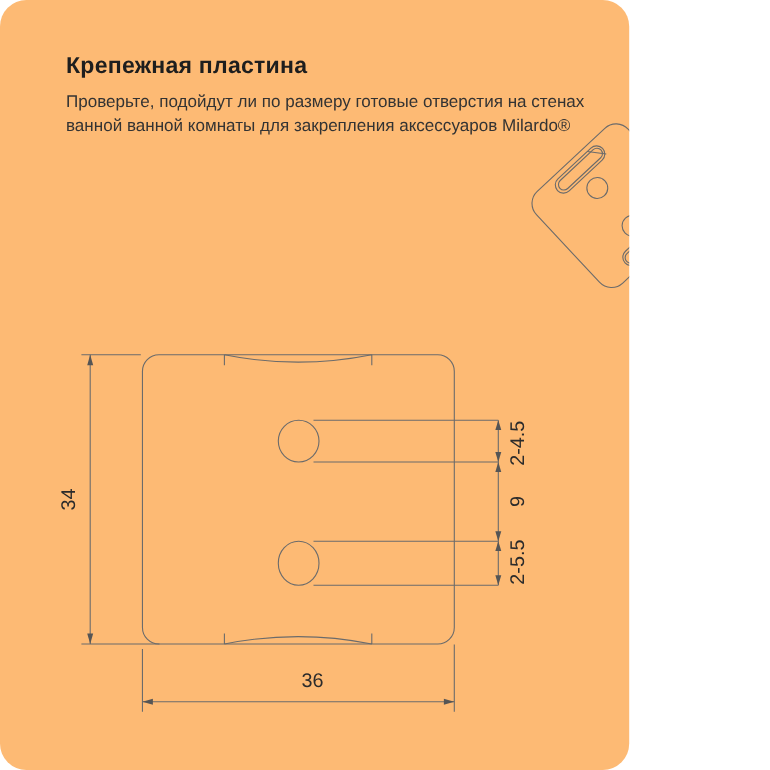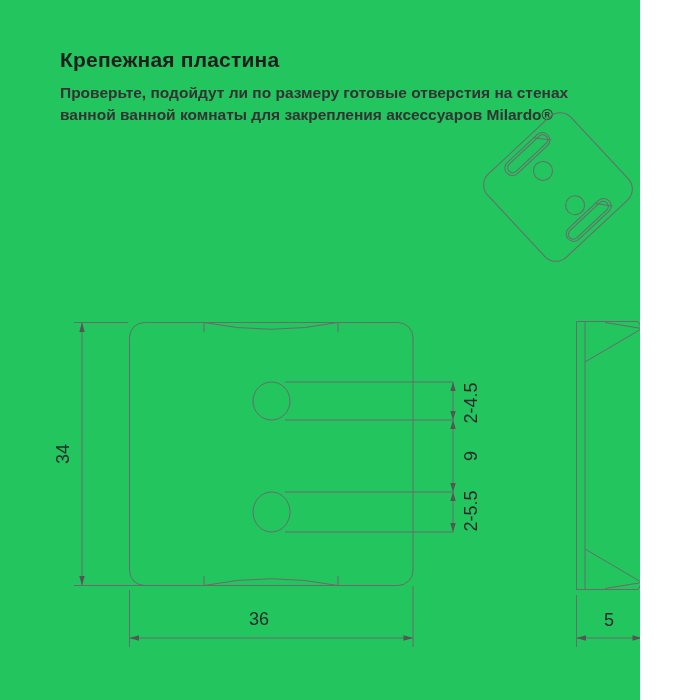--- a/index.html
+++ b/index.html
@@ -1,20 +1,20 @@
 <!DOCTYPE html>
 <html><head>
 <meta charset="utf-8">
 <style>
   html,body{margin:0;padding:0;background:#ffffff;}
   body{font-family:"Liberation Sans",sans-serif;}
-  .page{position:relative;width:640px;height:700px;background:#22c55e;overflow:hidden;}
+  .page{position:relative;width:572px;height:700px;background:#fdba74;overflow:hidden;border-radius:24px;}
   .title{position:absolute;left:60px;top:48px;font-size:21px;font-weight:bold;color:#1e1e1e;letter-spacing:.2px;}
   .desc{position:absolute;left:60px;top:82px;font-size:15.5px;line-height:22px;color:#333333;}
-  .desc div{white-space:nowrap;font-weight:bold;}
+  .desc div{white-space:nowrap;}
   svg.drawing{position:absolute;left:0;top:0;}
   .dim{position:absolute;font-size:18px;color:#2b2b2b;white-space:nowrap;transform:translate(-50%,-50%);}
   .dim.rot{transform:translate(-50%,-50%) rotate(-90deg);}
 </style>
 </head>
 <body>
 
 <div class="page">
 
   <div class="title">Крепежная пластина</div>
@@ -87,19 +87,19 @@
 
       <polygon points="129.5,638 139,635.3 139,640.7"></polygon>
       <polygon points="413,638 403.5,635.3 403.5,640.7"></polygon>
 
       <polygon points="576.5,638 586,635.3 586,640.7"></polygon>
       <polygon points="642,638 632.5,635.3 632.5,640.7"></polygon>
     </g>
   </svg>
 
   <span class="dim rot" style="left:63px;top:454px;">34</span>
-  <span class="dim" style="left:259px;top:619px;">36</span>
+  <span class="dim" style="left:284px;top:619px;">36</span>
   <span class="dim rot" style="left:471px;top:403px;">2-4.5</span>
   <span class="dim rot" style="left:471px;top:456px;">9</span>
   <span class="dim rot" style="left:471px;top:511px;">2-5.5</span>
   <span class="dim" style="left:609px;top:620px;">5</span>
 
 </div>
 
 </body></html>

